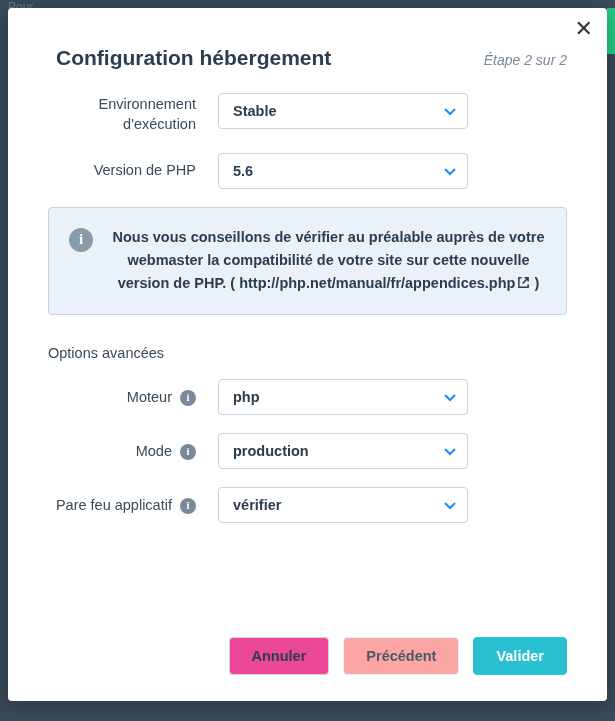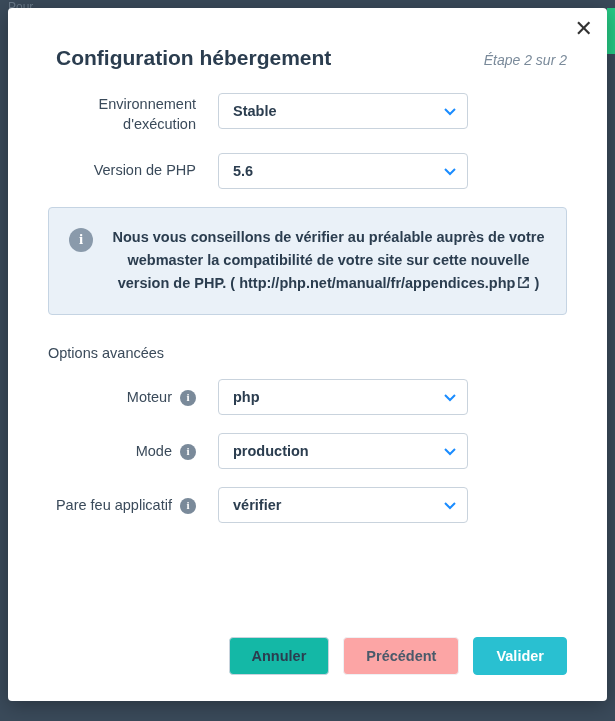--- a/index.html
+++ b/index.html
@@ -187,21 +187,21 @@
   }
   .btn {
     padding: 10px 22px;
     border-radius: 4px;
     font-size: 14.5px;
     font-weight: 700;
     cursor: pointer;
     border: 1px solid transparent;
   }
   .btn-ghost {
-    background: #14b8a6;
+    background: #ec4899;
     border-color: #c9d3dd;
     color: #2b3d4f;
   }
   .btn-secondary {
     background: #fca5a5;
     border-color: #eef1f4;
     color: #4a5a6a;
   }
   .btn-primary {
     background: #29c0d1;

